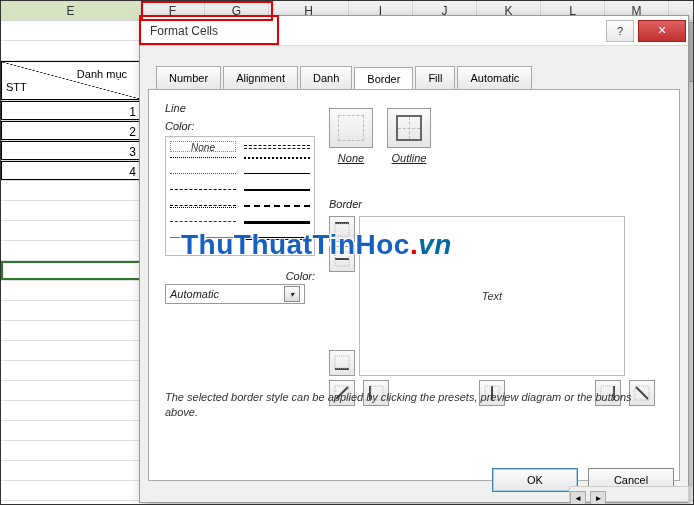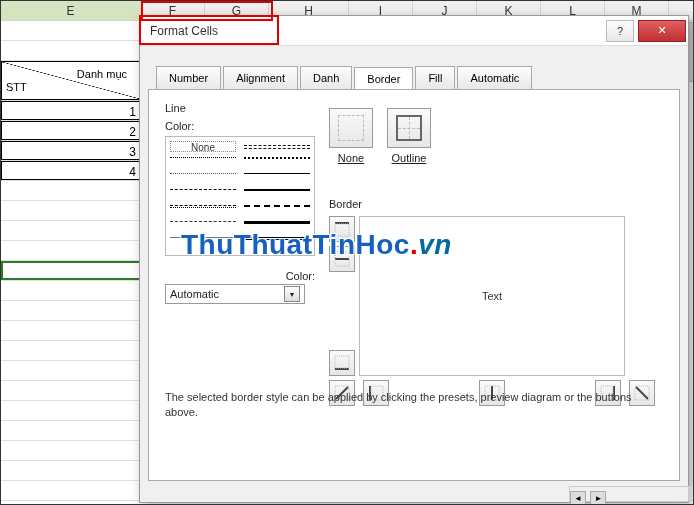--- a/index.html
+++ b/index.html
@@ -21,21 +21,21 @@
 .dialog { position: absolute; left: 138px; top: 14px; width: 550px; height: 488px; background: #f0f0f0; border: 1px solid #999; box-shadow: 4px 4px 12px rgba(0,0,0,0.3); }
 .titlebar { height: 30px; background: #fff; display: flex; align-items: center; padding-left: 10px; font-size: 12px; color: #333; border-bottom: 1px solid #ddd; }
 .titlebar .spacer { flex: 1; }
 .tb-btn { width: 28px; height: 22px; display: flex; align-items: center; justify-content: center; font-size: 11px; border: 1px solid #bbb; background: linear-gradient(#fdfdfd,#e8e8e8); margin-right: 4px; }
 .tb-btn.close { background: linear-gradient(#e06060,#c03030); color: #fff; width: 48px; border-color: #a02020; margin-right: 2px; }
 
 .tabs { display: flex; margin: 20px 8px 0 16px; }
 .tab { font-size: 11px; padding: 5px 12px; border: 1px solid #aaa; background: linear-gradient(#fdfdfd,#e8e8e8); border-bottom: none; margin-right: 2px; cursor: pointer; }
 .tab.active { background: #fff; position: relative; top: 1px; }
 
-.panel { margin: 0 8px 8px 8px; background: #fff; border: 1px solid #aaa; height: 392px; padding: 20px 16px; position: relative; font-size: 11px; color: #222; }
+.panel { margin: 0 8px 8px 8px; background: #fff; border: 1px solid #aaa; height: 392px; padding: 20px 16px; position: relative; font-size: 11px; color: #222; font-style: italic; }
 legend, .section-label { font-size: 11px; color: #222; }
 
 .line-box { position: absolute; left: 16px; top: 12px; width: 150px; }
 .style-box { border: 1px solid #bbb; margin-top: 4px; padding: 4px; display: grid; grid-template-columns: 1fr 1fr; gap: 2px 8px; height: 120px; }
 .swatch { height: 11px; }
 .swatch.none { font-size: 10px; text-align: center; color: #333; border: 1px dotted #888; padding: 0 2px; }
 .color-row { margin-top: 14px; text-align: right; }
 .color-dd { width: 140px; height: 20px; border: 1px solid #999; background: #fff; display: flex; align-items: center; padding: 0 4px; font-size: 11px; justify-content: space-between; margin-top: 2px; }
 .dd-arrow { width: 16px; height: 16px; border: 1px solid #888; background: linear-gradient(#fdfdfd,#ddd); display: flex; align-items: center; justify-content: center; font-size: 8px; }
 
@@ -307,19 +307,23 @@
               <line x1="3" y1="3" x2="15" y2="15" stroke="#444" stroke-width="2"></line>
               <rect x="2" y="2" width="14" height="14" fill="none" stroke="#bbb" stroke-dasharray="1 1"></rect>
             </svg>
           </div>
       </div>
     </div>
 
     <div class="help-text">The selected border style can be applied by clicking the presets, preview diagram or the buttons above.</div>
   </div>
 
+  <div class="dlg-buttons">
+    <button class="win-btn primary">OK</button>
+    <button class="win-btn">Cancel</button>
+  </div>
 </div>
 
 <div class="hl" style="left:138px; top:14px; width:140px; height:30px;"></div>
 
 <div class="watermark">
   <span>ThuThuatTinHoc</span><span class="dot">.</span><span class="vn">vn</span>
 </div>
 
 </body></html>

